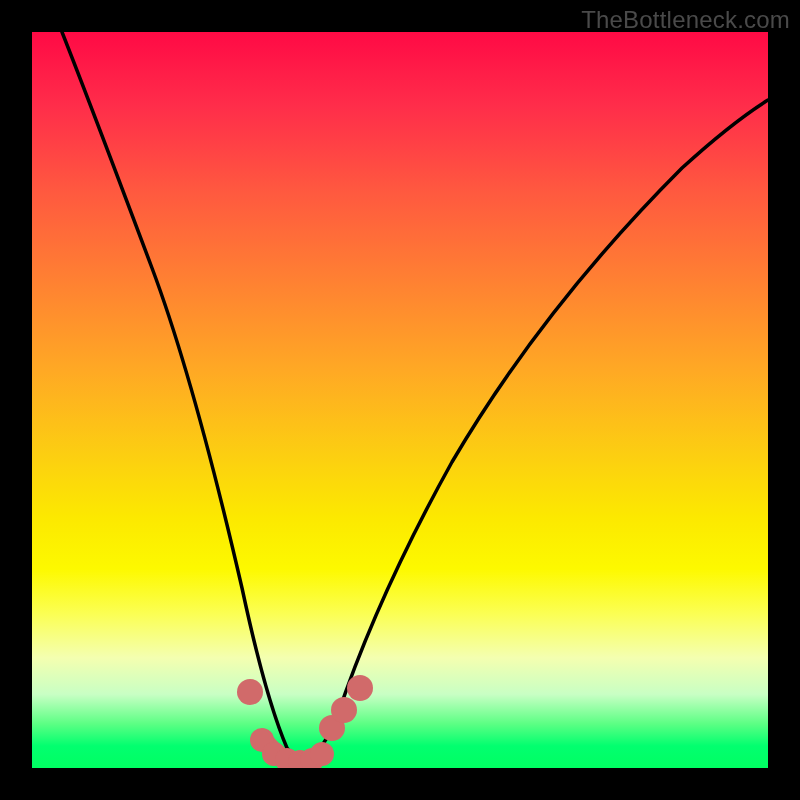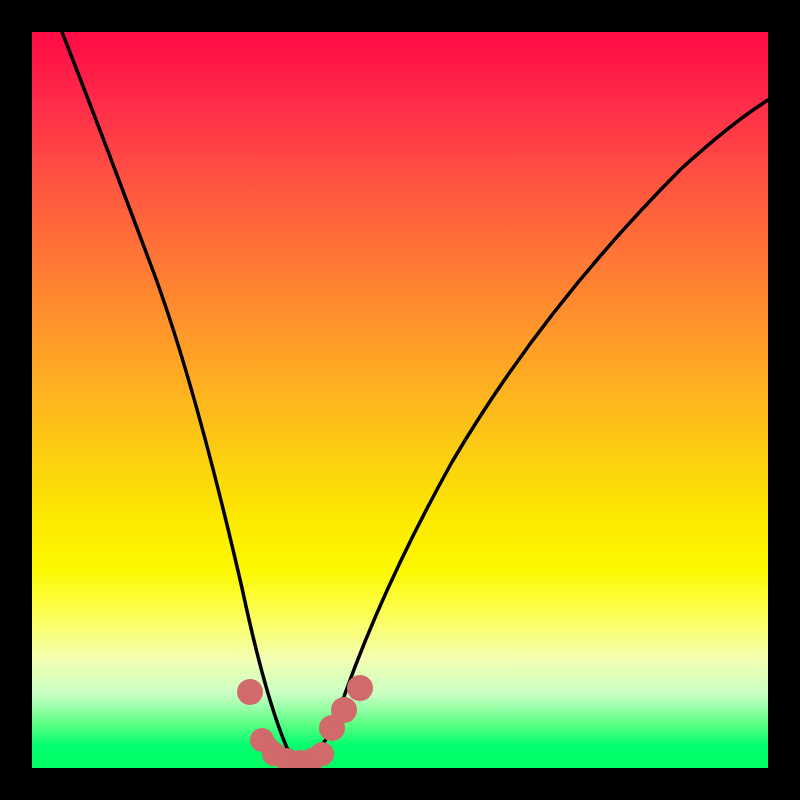--- a/index.html
+++ b/index.html
@@ -96,14 +96,15 @@
         <circle cx="242" cy="722" r="12"></circle>
         <circle cx="255" cy="728" r="12"></circle>
         <circle cx="268" cy="730" r="12"></circle>
         <circle cx="280" cy="728" r="12"></circle>
         <circle cx="290" cy="722" r="12"></circle>
       </g>
     </svg>
 
   </div>
 
+  <div class="watermark">TheBottleneck.com</div>
 
 </div>
 
 </body></html>

